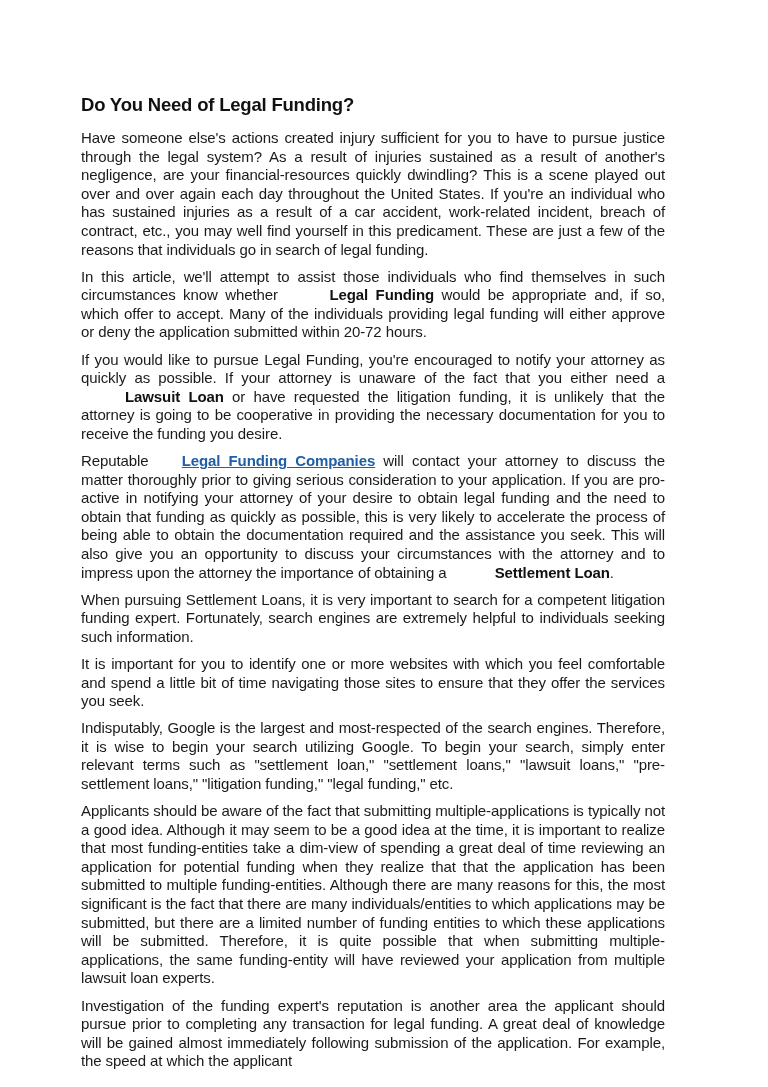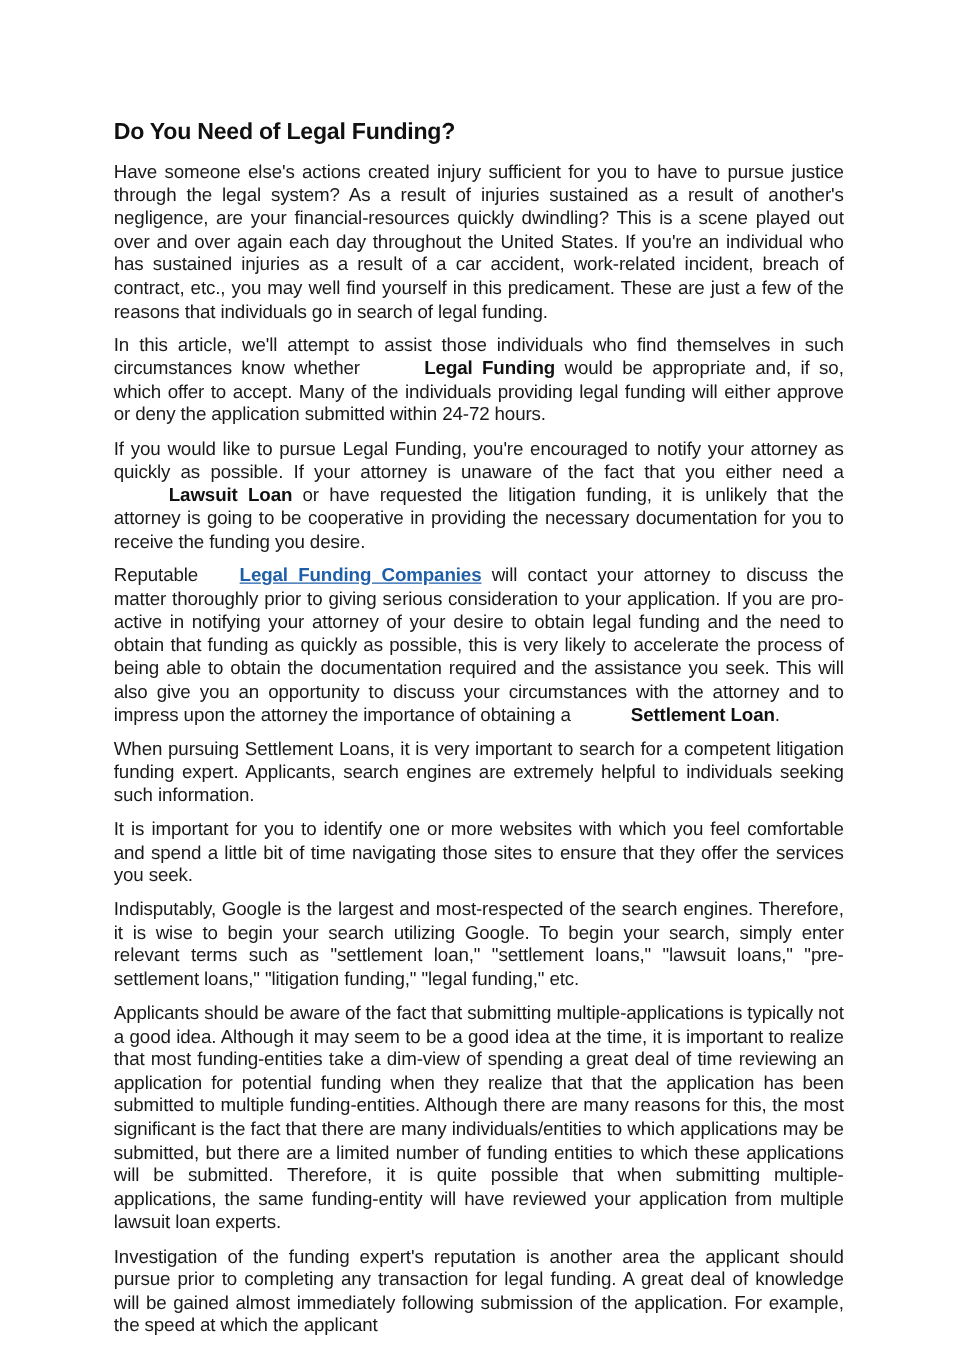--- a/index.html
+++ b/index.html
@@ -1,18 +1,18 @@
 <!DOCTYPE html>
 <html><head>
 <meta charset="utf-8">
 <style>
   html, body { margin: 0; padding: 0; background: #ffffff; }
   body { width: 768px; height: 1087px; overflow: hidden; position: relative; }
   .page {
-    position: absolute; left: 91px; top: 94px; width: 584px;
+    position: absolute; left: 81px; top: 94px; width: 584px;
     font-family: "Liberation Sans", sans-serif;
     color: #1a1a1a;
   }
   h1 {
     font-family: "Liberation Sans", sans-serif;
     font-size: 18.5px; font-weight: bold; margin: 0 0 13px 0; letter-spacing: -0.2px;
     color: #111;
   }
   p {
     font-size: 15px; line-height: 18.6px; margin: 0 0 8.5px 0;
@@ -25,33 +25,33 @@
 <body>
 
 <div class="page">
   <h1>Do You Need of Legal Funding?</h1>
 
   <p>
     <span>Have someone else's actions created injury sufficient for you to have to pursue justice through the legal system? As a result of injuries sustained as a result of another's negligence, are your financial-resources quickly dwindling? This is a scene played out over and over again each day throughout the United States. If you're an individual who has sustained injuries as a result of a car accident, work-related incident, breach of contract, etc., you may well find yourself in this predicament. These are just a few of the reasons that individuals go in search of legal funding.</span>
   </p>
 
   <p>
-    <span>In this article, we'll attempt to assist those individuals who find themselves in such circumstances know whether </span><b>Legal Funding</b><span> would be appropriate and, if so, which offer to accept. Many of the individuals providing legal funding will either approve or deny the application submitted within 24-72 hours.</span>
+    <span>In this article, we'll attempt to assist those individuals who find themselves in such circumstances know whether </span><b>Legal Funding</b><span> would be appropriate and, if so, which offer to accept. Many of the individuals providing legal funding will either approve or deny the application submitted within 20-72 hours.</span>
   </p>
 
   <p>
     <span>If you would like to pursue Legal Funding, you're encouraged to notify your attorney as quickly as possible. If your attorney is unaware of the fact that you either need a </span><b>Lawsuit Loan</b><span> or have requested the litigation funding, it is unlikely that the attorney is going to be cooperative in providing the necessary documentation for you to receive the funding you desire.</span>
   </p>
 
   <p>
     <span>Reputable </span><a class="link">Legal Funding Companies</a><span> will contact your attorney to discuss the matter thoroughly prior to giving serious consideration to your application. If you are pro-active in notifying your attorney of your desire to obtain legal funding and the need to obtain that funding as quickly as possible, this is very likely to accelerate the process of being able to obtain the documentation required and the assistance you seek. This will also give you an opportunity to discuss your circumstances with the attorney and to impress upon the attorney the importance of obtaining a </span><b>Settlement Loan</b><span>.</span>
   </p>
 
   <p>
-    <span>When pursuing Settlement Loans, it is very important to search for a competent litigation funding expert. Applicants, search engines are extremely helpful to individuals seeking such information.</span>
+    <span>When pursuing Settlement Loans, it is very important to search for a competent litigation funding expert. Fortunately, search engines are extremely helpful to individuals seeking such information.</span>
   </p>
 
   <p>
     <span>It is important for you to identify one or more websites with which you feel comfortable and spend a little bit of time navigating those sites to ensure that they offer the services you seek.</span>
   </p>
 
   <p>
     <span>Indisputably, Google is the largest and most-respected of the search engines. Therefore, it is wise to begin your search utilizing Google. To begin your search, simply enter relevant terms such as "settlement loan," "settlement loans," "lawsuit loans," "pre-settlement loans," "litigation funding," "legal funding," etc.</span>
   </p>
 

